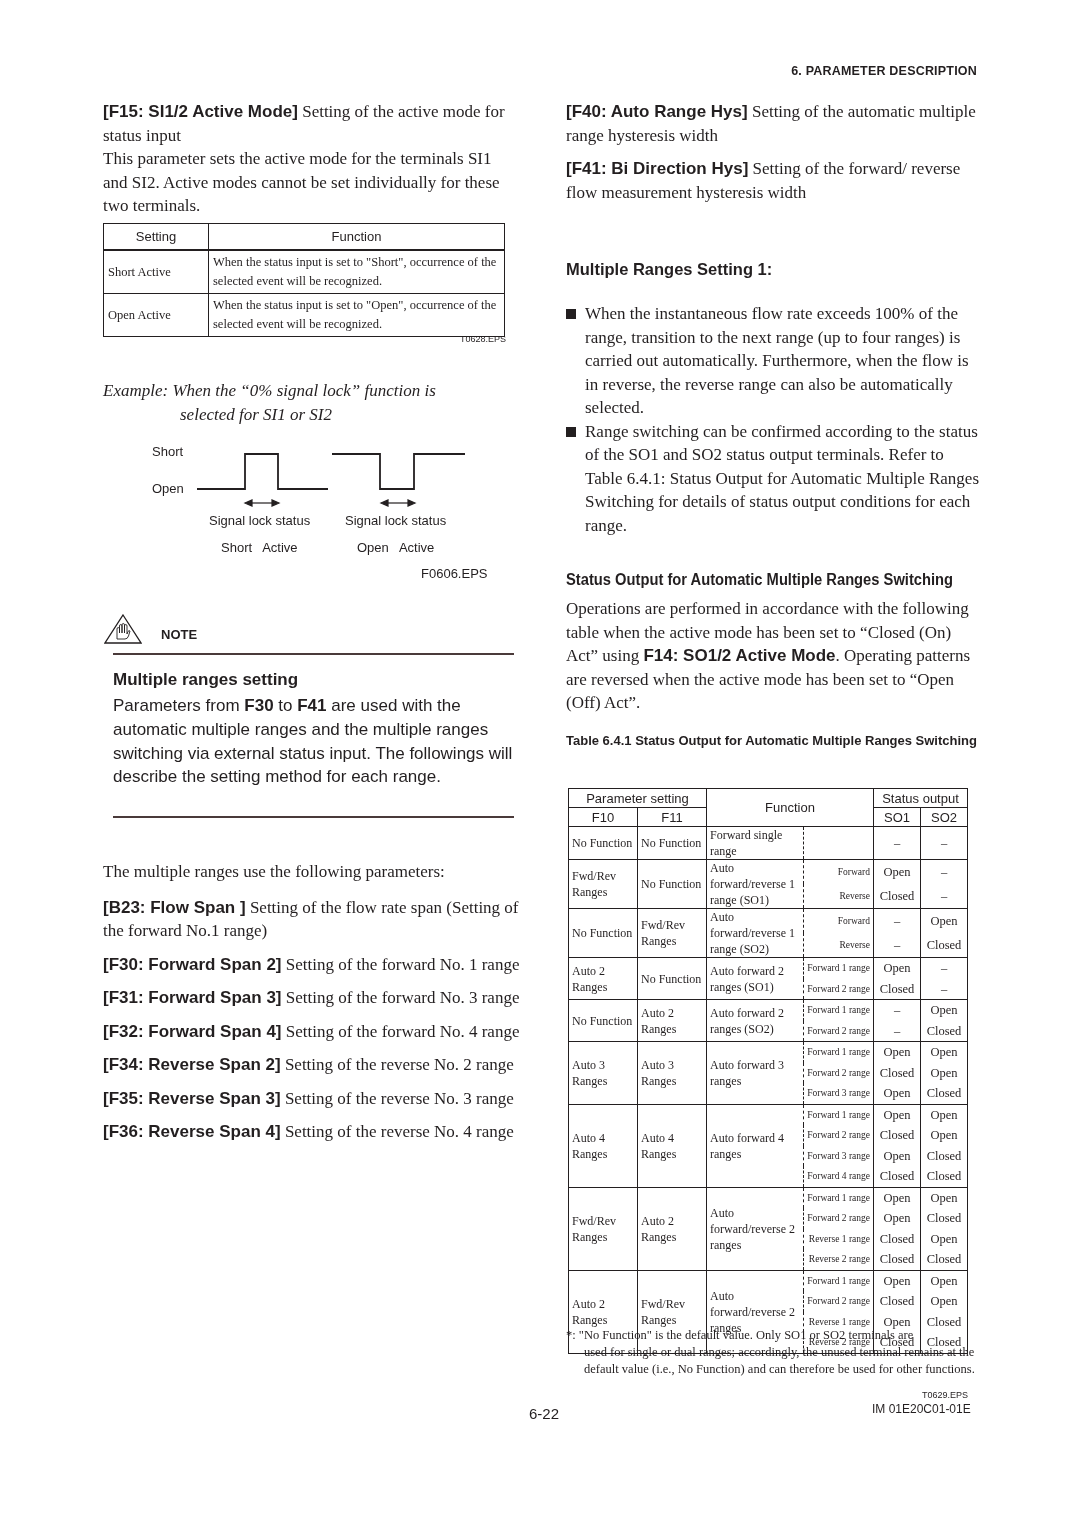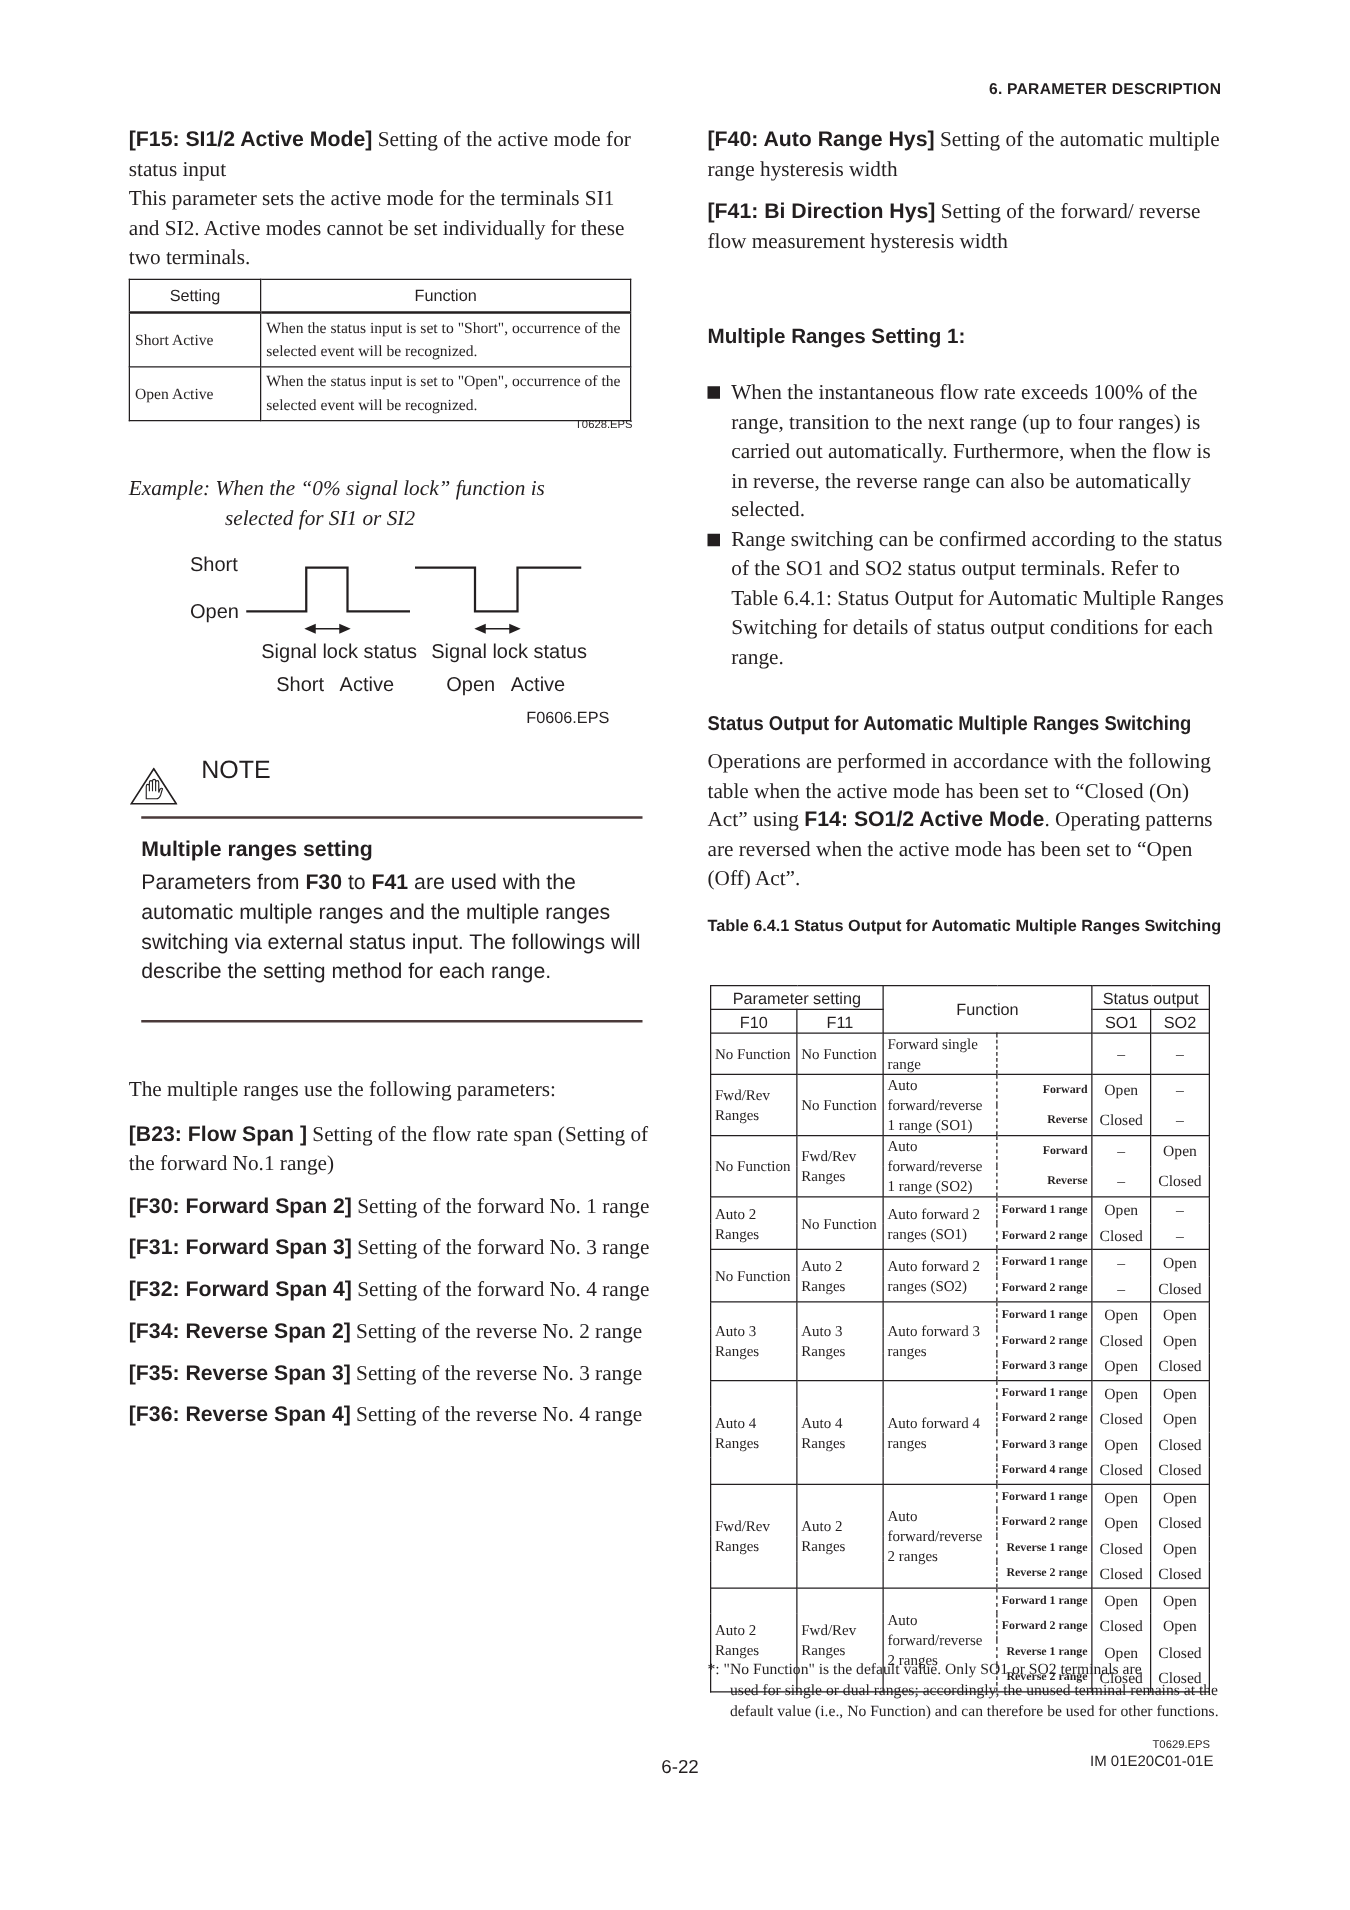--- a/index.html
+++ b/index.html
@@ -23,25 +23,25 @@
   #t0628 th { font-family:"Liberation Sans", sans-serif; font-weight:normal; font-size:13px; height:23px;
               border:1px solid #231f20; border-bottom:2px solid #231f20; }
   #t0628 td { border:1px solid #231f20; padding:2px 4px; line-height:19px; font-family:"Liberation Serif", serif; font-size:12.5px; }
   #t0628 td.set { width:96px; }
   #eps1 { left:460px; top:334px; font-size:9px; }
 
   #example { left:103px; top:379px; width:415px;font-style:italic; }
   #example .indent { padding-left:77px; display:block; }
 
   #diagram { left:140px; top:430px; width:340px; height:160px; }
-  .dlab { font-family:"Liberation Sans", sans-serif; font-size:16px; position:absolute; }
+  .dlab { font-family:"Liberation Sans", sans-serif; font-size:13px; position:absolute; }
 
   
   #note-icon { left:104px; top:614px; width:38px; height:30px; }
-  #note-title { left:161px; top:605px; font-size:20px; font-weight:normal; }
+  #note-title { left:161px; top:627px; font-size:13px; font-weight:bold; }
   .rule { position:absolute; height:1.5px; background:#4a3a3a; }
   #note-head { left:113px; top:654px; font-size:17px; font-weight:bold; }
   #note-body { left:113px; top:694px; width:400px; font-size:17px; line-height:23.8px; }
 
   #params { left:103px; top:860px; width:420px; }
   .pitem { margin:0 0 10px 0; }
 
   
   #right-top { left:566px; top:100px; width:414px; }
   #msettitle { left:566px; top:258px; font-size:16.5px; font-weight:bold; line-height:22px; }
@@ -51,21 +51,21 @@
 
   #status-title { left:566px; top:571px; font-size:16px; font-weight:bold; transform:scaleX(0.92); transform-origin:left; white-space:nowrap; }
   #status-body { left:566px; top:597px; width:414px; }
 
   #t-caption { left:566px; top:729px; width:414px; font-size:13px; font-weight:bold; line-height:23px; }
 
   #t0641 { position:absolute; left:568px; top:788px; width:400px; font-size:12px; }
   #t0641 td, #t0641 th { border:1px solid #231f20; padding:0 3px; vertical-align:middle; }
   #t0641 th { font-family:"Liberation Sans", sans-serif; font-weight:normal; font-size:13px; height:18px; text-align:center; }
   #t0641 td { font-family:"Liberation Serif", serif; font-size:12px; line-height:16px; }
-  #t0641 td.sub { font-size:9.5px; white-space:nowrap; text-align:right; border-left:1px dashed #231f20;font-weight:bold; }
+  #t0641 td.sub { font-size:9.5px; white-space:nowrap; text-align:right; border-left:1px dashed #231f20; }
   #t0641 td.so { text-align:center; font-size:12.5px; border-left:1px dashed #231f20; width:40px; }
   #t0641 tr.rowline td { height:20.5px; }
   #t0641 td.fn { border-right:none; }
   .nt { border-top:none !important; }
   .nb { border-bottom:none !important; }
 
   #footnote { left:566px; top:1327px; width:412px; font-size:12.5px; line-height:17px; }
   #footnote .ind { padding-left:18px; display:block; }
   #eps2 { left:922px; top:1390px; font-size:9px; }
   #docid { left:872px; top:1402px; font-size:12px; }

